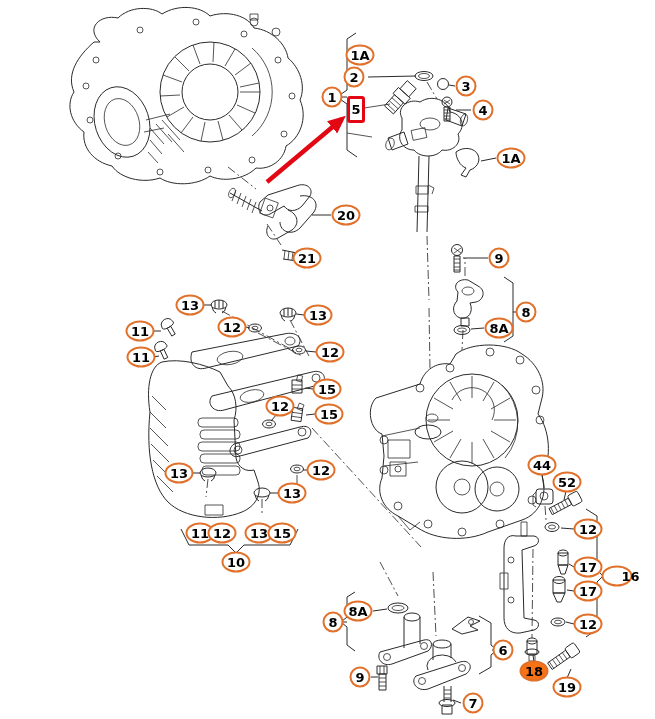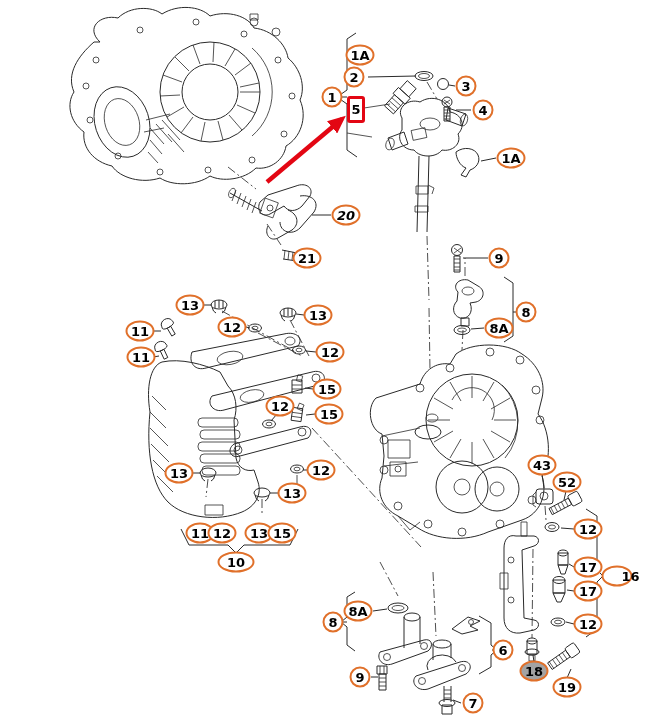--- a/index.html
+++ b/index.html
@@ -421,51 +421,51 @@
     <line id="red-arrow" stroke-width="4.5" marker-end="url(#arrowhead)" x1="267" y1="182" x2="342" y2="119" stroke="#e30613"></line>
   </svg>
 
   <div id="callout-layer">
       <div class="callout" style="left: 360px; top: 55px; width: 29px; border-color: rgb(224, 112, 42); color: rgb(0, 0, 0); background: rgb(255, 255, 255);">1A</div>
       <div class="callout" style="left: 354px; top: 77px; width: 21px; border-color: rgb(224, 112, 42); color: rgb(0, 0, 0); background: rgb(255, 255, 255);">2</div>
       <div class="callout" style="left: 466px; top: 86px; width: 21px; border-color: rgb(224, 112, 42); color: rgb(0, 0, 0); background: rgb(255, 255, 255);">3</div>
       <div class="callout" style="left: 332px; top: 97px; width: 21px; border-color: rgb(224, 112, 42); color: rgb(0, 0, 0); background: rgb(255, 255, 255);">1</div>
       <div class="callout" style="left: 483px; top: 110px; width: 21px; border-color: rgb(224, 112, 42); color: rgb(0, 0, 0); background: rgb(255, 255, 255);">4</div>
       <div class="callout" style="left: 511px; top: 158px; width: 29px; border-color: rgb(224, 112, 42); color: rgb(0, 0, 0); background: rgb(255, 255, 255);">1A</div>
-      <div class="callout" style="left: 346px; top: 215px; width: 29px; border-color: rgb(224, 112, 42); color: rgb(0, 0, 0); background: rgb(255, 255, 255); font-style: italic;">20</div>
+      <div class="callout" style="left: 346px; top: 215px; width: 29px; border-color: rgb(224, 112, 42); color: rgb(0, 0, 0); background: rgb(255, 255, 255);">20</div>
       <div class="callout" style="left: 307px; top: 258px; width: 29px; border-color: rgb(224, 112, 42); color: rgb(0, 0, 0); background: rgb(255, 255, 255);">21</div>
       <div class="callout" style="left: 499px; top: 258px; width: 21px; border-color: rgb(224, 112, 42); color: rgb(0, 0, 0); background: rgb(255, 255, 255);">9</div>
       <div class="callout" style="left: 190px; top: 305px; width: 29px; border-color: rgb(224, 112, 42); color: rgb(0, 0, 0); background: rgb(255, 255, 255);">13</div>
       <div class="callout" style="left: 526px; top: 312px; width: 21px; border-color: rgb(224, 112, 42); color: rgb(0, 0, 0); background: rgb(255, 255, 255);">8</div>
       <div class="callout" style="left: 318px; top: 315px; width: 29px; border-color: rgb(224, 112, 42); color: rgb(0, 0, 0); background: rgb(255, 255, 255);">13</div>
       <div class="callout" style="left: 232px; top: 327px; width: 29px; border-color: rgb(224, 112, 42); color: rgb(0, 0, 0); background: rgb(255, 255, 255);">12</div>
       <div class="callout" style="left: 499px; top: 328px; width: 29px; border-color: rgb(224, 112, 42); color: rgb(0, 0, 0); background: rgb(255, 255, 255);">8A</div>
       <div class="callout" style="left: 140px; top: 331px; width: 29px; border-color: rgb(224, 112, 42); color: rgb(0, 0, 0); background: rgb(255, 255, 255);">11</div>
       <div class="callout" style="left: 330px; top: 352px; width: 29px; border-color: rgb(224, 112, 42); color: rgb(0, 0, 0); background: rgb(255, 255, 255);">12</div>
       <div class="callout" style="left: 141px; top: 357px; width: 29px; border-color: rgb(224, 112, 42); color: rgb(0, 0, 0); background: rgb(255, 255, 255);">11</div>
       <div class="callout" style="left: 327px; top: 389px; width: 29px; border-color: rgb(224, 112, 42); color: rgb(0, 0, 0); background: rgb(255, 255, 255);">15</div>
       <div class="callout" style="left: 280px; top: 406px; width: 29px; border-color: rgb(224, 112, 42); color: rgb(0, 0, 0); background: rgb(255, 255, 255);">12</div>
       <div class="callout" style="left: 329px; top: 414px; width: 29px; border-color: rgb(224, 112, 42); color: rgb(0, 0, 0); background: rgb(255, 255, 255);">15</div>
-      <div class="callout" style="left: 542px; top: 465px; width: 29px; border-color: rgb(224, 112, 42); color: rgb(0, 0, 0); background: rgb(255, 255, 255);">43</div>
+      <div class="callout" style="left: 542px; top: 465px; width: 29px; border-color: rgb(224, 112, 42); color: rgb(0, 0, 0); background: rgb(255, 255, 255);">44</div>
       <div class="callout" style="left: 321px; top: 470px; width: 29px; border-color: rgb(224, 112, 42); color: rgb(0, 0, 0); background: rgb(255, 255, 255);">12</div>
       <div class="callout" style="left: 179px; top: 473px; width: 29px; border-color: rgb(224, 112, 42); color: rgb(0, 0, 0); background: rgb(255, 255, 255);">13</div>
       <div class="callout" style="left: 567px; top: 482px; width: 29px; border-color: rgb(224, 112, 42); color: rgb(0, 0, 0); background: rgb(255, 255, 255);">52</div>
       <div class="callout" style="left: 292px; top: 493px; width: 29px; border-color: rgb(224, 112, 42); color: rgb(0, 0, 0); background: rgb(255, 255, 255);">13</div>
       <div class="callout" style="left: 588px; top: 529px; width: 29px; border-color: rgb(224, 112, 42); color: rgb(0, 0, 0); background: rgb(255, 255, 255);">12</div>
       <div class="callout" style="left: 200px; top: 533px; width: 29px; border-color: rgb(224, 112, 42); color: rgb(0, 0, 0); background: rgb(255, 255, 255);">11</div>
       <div class="callout" style="left: 222px; top: 533px; width: 29px; border-color: rgb(224, 112, 42); color: rgb(0, 0, 0); background: rgb(255, 255, 255);">12</div>
       <div class="callout" style="left: 259px; top: 533px; width: 29px; border-color: rgb(224, 112, 42); color: rgb(0, 0, 0); background: rgb(255, 255, 255);">13</div>
       <div class="callout" style="left: 282px; top: 533px; width: 29px; border-color: rgb(224, 112, 42); color: rgb(0, 0, 0); background: rgb(255, 255, 255);">15</div>
-      <div class="callout" style="left: 236px; top: 562px; width: 37px; border-color: rgb(224, 112, 42); color: rgb(0, 0, 0); background: rgb(255, 255, 255);">10</div>
+      <div class="callout" style="left: 236px; top: 562px; width: 29px; border-color: rgb(224, 112, 42); color: rgb(0, 0, 0); background: rgb(255, 255, 255);">10</div>
       <div class="callout" style="left: 588px; top: 567px; width: 29px; border-color: rgb(224, 112, 42); color: rgb(0, 0, 0); background: rgb(255, 255, 255);">17</div>
       <div class="callout" style="left: 617px; top: 576px; width: 29px; border-color: rgb(224, 112, 42); color: rgb(0, 0, 0); background: rgb(255, 255, 255); padding-left: 27px;">16</div>
       <div class="callout" style="left: 588px; top: 591px; width: 29px; border-color: rgb(224, 112, 42); color: rgb(0, 0, 0); background: rgb(255, 255, 255);">17</div>
       <div class="callout" style="left: 358px; top: 611px; width: 29px; border-color: rgb(224, 112, 42); color: rgb(0, 0, 0); background: rgb(255, 255, 255);">8A</div>
       <div class="callout" style="left: 333px; top: 622px; width: 21px; border-color: rgb(224, 112, 42); color: rgb(0, 0, 0); background: rgb(255, 255, 255);">8</div>
       <div class="callout" style="left: 588px; top: 624px; width: 29px; border-color: rgb(224, 112, 42); color: rgb(0, 0, 0); background: rgb(255, 255, 255);">12</div>
       <div class="callout" style="left: 503px; top: 650px; width: 21px; border-color: rgb(224, 112, 42); color: rgb(0, 0, 0); background: rgb(255, 255, 255);">6</div>
-      <div class="callout" style="left: 534px; top: 671px; width: 29px; border-color: rgb(224, 112, 42); color: rgb(0, 0, 0); background: #a3a3a3;">18</div>
+      <div class="callout" style="left: 534px; top: 671px; width: 29px; border-color: rgb(224, 112, 42); color: rgb(0, 0, 0); background: #f97316;">18</div>
       <div class="callout" style="left: 360px; top: 677px; width: 21px; border-color: rgb(224, 112, 42); color: rgb(0, 0, 0); background: rgb(255, 255, 255);">9</div>
       <div class="callout" style="left: 567px; top: 687px; width: 29px; border-color: rgb(224, 112, 42); color: rgb(0, 0, 0); background: rgb(255, 255, 255); text-align: center;">19</div>
       <div class="callout" style="left: 473px; top: 703px; width: 21px; border-color: rgb(224, 112, 42); color: rgb(0, 0, 0); background: rgb(255, 255, 255);">7</div>
     </div>
   <div id="highlight-box" style="left: 347px; top: 96px; width: 18px; height: 27px; border: 3.5px solid rgb(227, 6, 19);">5</div>
 </div>
 
 </body></html>

